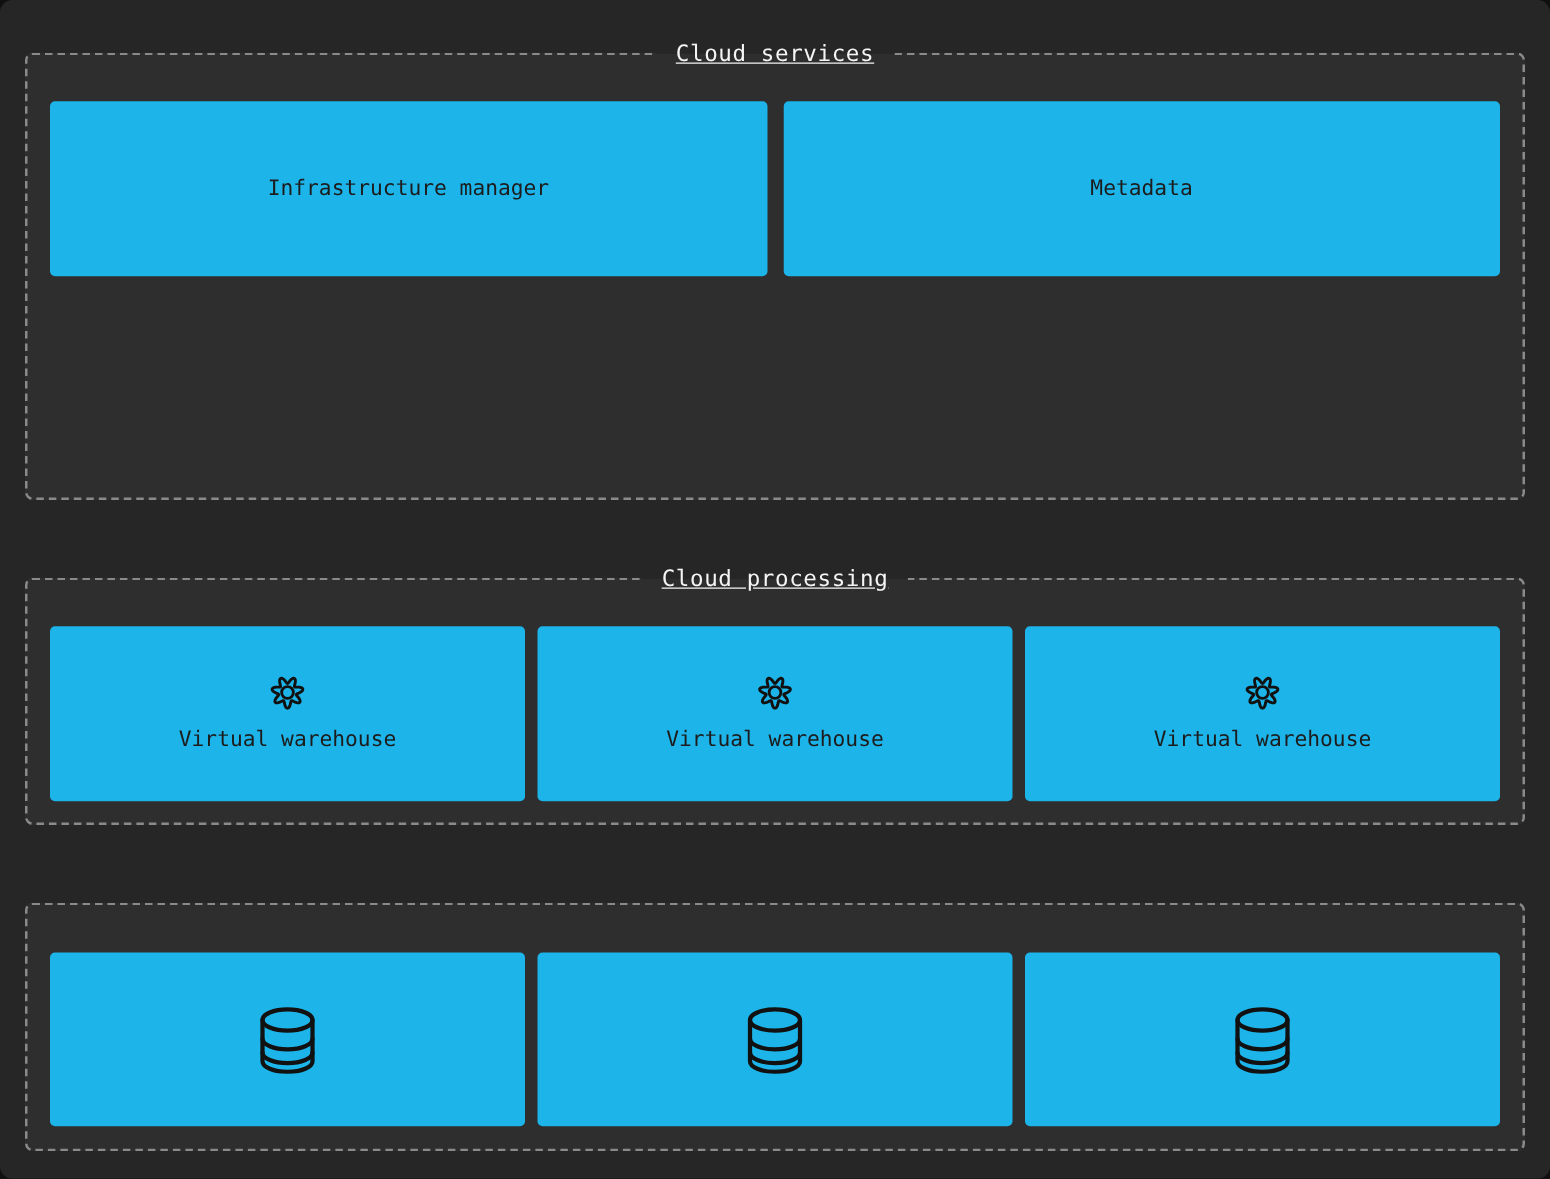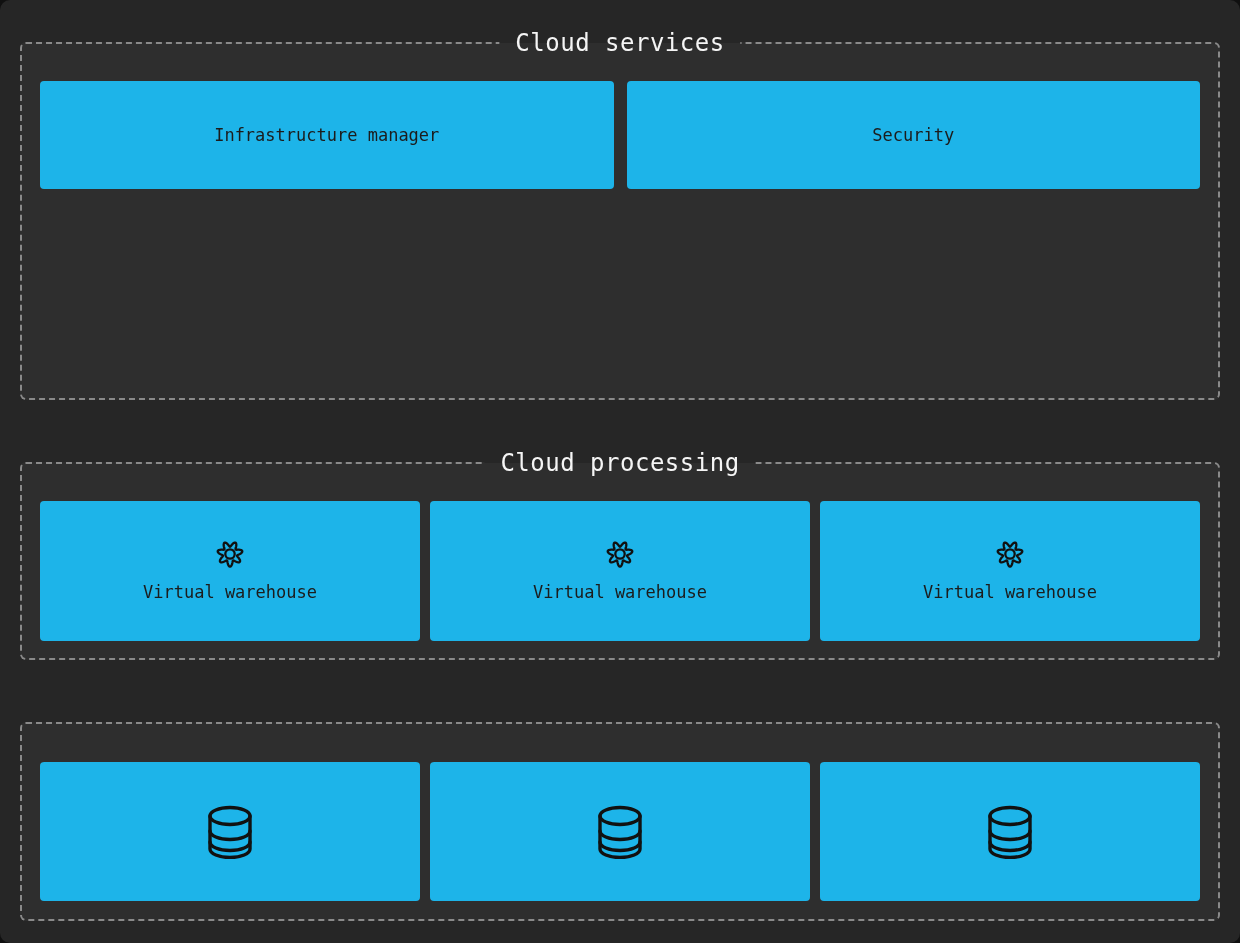--- a/index.html
+++ b/index.html
@@ -32,41 +32,42 @@
   }
   .group-cloud{margin-top:42px;height:358px;padding:37px 18px 18px 18px;}
   .group-query{margin-top:62px;height:198px;padding:37px 18px 17px 18px;}
   .group-storage{margin-top:62px;height:199px;padding:38px 18px 18px 18px;}
   .legend{
     position:absolute;
     top:-17px;left:50%;
     transform:translateX(-50%);
     height:33px;line-height:33px;
     padding:0 16px;
-    font-size:24px;
+    font-size:18px;
     letter-spacing:.5px;
     color:var(--title);
     white-space:nowrap;
     background:linear-gradient(var(--page-bg) 0 16px,var(--section-bg) 16px 100%);
+    text-decoration:underline;
   }
   .box{
     background:var(--accent);
     border-radius:4px;
     display:flex;
     flex-direction:column;
     align-items:center;
     justify-content:center;
     color:var(--box-text);
     font-size:17px;
     text-align:center;
   }
   .wide-box{width:100%;height:140px;margin-bottom:19px;}
   .row{display:flex;width:100%;}
   .row-4{gap:13px;}
-  .row-4 .box{flex:1;height:108px;}
+  .row-4 .box{flex:1;height:140px;}
   .row-3{gap:10px;}
   .row-3 .box{flex:1;height:140px;}
   .group-storage .row-3 .box{height:139px;}
   .icon{display:block;}
   .gear-icon{margin-bottom:14px;}
   .icon path,.icon circle,.icon ellipse{
     fill:none;
     stroke:var(--icon-stroke);
     stroke-linecap:round;
     stroke-linejoin:round;
@@ -80,21 +81,21 @@
 
 <div class="page">
 
   <section class="group group-cloud">
     <div class="legend">Cloud services</div>
     <div class="row row-4">
       <div class="box">
         <span class="box-label">Infrastructure manager</span>
       </div>
       <div class="box">
-        <span class="box-label">Security</span>
+        <span class="box-label">Metadata</span>
       </div>
     </div>
   </section>
 
   <section class="group group-query">
     <div class="legend">Cloud processing</div>
     <div class="row row-3">
       <div class="box">
         <svg class="icon gear-icon" width="28" height="28" viewBox="0 0 28 28">
           <path d="M14.00,6.80L14.42,6.61L14.89,6.06L15.49,5.26L16.20,4.35L17.03,3.49L17.90,2.85L18.74,2.55L19.47,2.65L20.00,3.15L20.28,4.00L20.33,5.08L20.17,6.26L19.91,7.39L19.65,8.35L19.52,9.07L19.63,9.51L20.04,9.71L20.77,9.75L21.76,9.71L22.92,9.70L24.10,9.82L25.15,10.10L25.91,10.57L26.28,11.20L26.22,11.92L25.73,12.68L24.92,13.39L23.90,14.00L22.85,14.50L21.94,14.89L21.30,15.24L21.02,15.60L21.12,16.05L21.54,16.64L22.19,17.39L22.92,18.30L23.57,19.29L24.00,20.28L24.11,21.17L23.85,21.86L23.24,22.26L22.35,22.35L21.29,22.15L20.17,21.74L19.13,21.23L18.25,20.77L17.58,20.48L17.12,20.49L16.83,20.84L16.64,21.54L16.45,22.52L16.20,23.65L15.83,24.78L15.32,25.73L14.69,26.37L14.00,26.60L13.31,26.37L12.68,25.73L12.17,24.78L11.80,23.65L11.55,22.52L11.36,21.54L11.17,20.84L10.88,20.49L10.42,20.48L9.75,20.77L8.87,21.23L7.83,21.74L6.71,22.15L5.65,22.35L4.76,22.26L4.15,21.86L3.89,21.17L4.00,20.28L4.43,19.29L5.08,18.30L5.81,17.39L6.46,16.64L6.88,16.05L6.98,15.60L6.70,15.24L6.06,14.89L5.15,14.50L4.10,14.00L3.08,13.39L2.27,12.68L1.78,11.92L1.72,11.20L2.09,10.57L2.85,10.10L3.90,9.82L5.08,9.70L6.24,9.71L7.23,9.75L7.96,9.71L8.37,9.51L8.48,9.07L8.35,8.35L8.09,7.39L7.83,6.26L7.67,5.08L7.72,4.00L8.00,3.15L8.53,2.65L9.26,2.55L10.10,2.85L10.97,3.49L11.80,4.35L12.51,5.26L13.11,6.06L13.58,6.61L14.00,6.80Z"></path>

